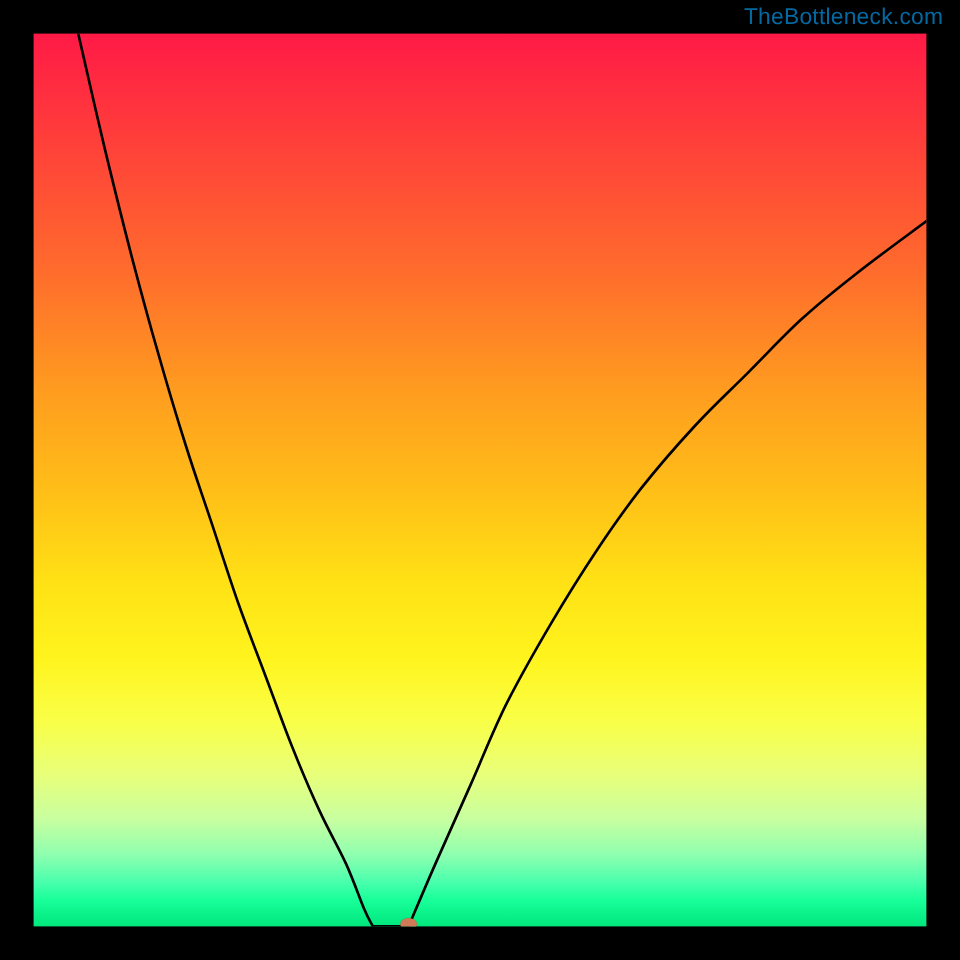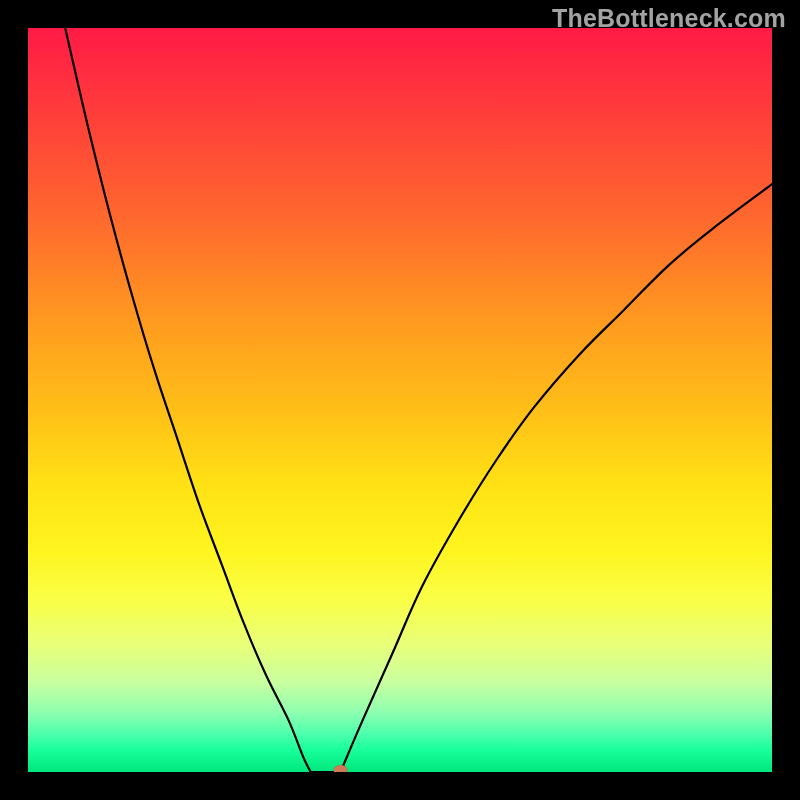--- a/index.html
+++ b/index.html
@@ -39,23 +39,23 @@
       #8effb0 92%,
       #4affac 95%,
       #19ff9a 97%,
       #00e77d 100%
     );
   }
   .attribution {
     position: absolute;
     top: 4px;
     right: 14px;
-    color: #a3a3a3;
-    font-size: 25px;
-    font-weight: 700;
+    color: #0369a1;
+    font-size: 19px;
+    font-weight: 400;
     letter-spacing: 0.2px;
   }
   svg.curve-layer {
     position: absolute;
     left: 0;
     top: 0;
     width: 744px;
     height: 744px;
   }
   .curve {

